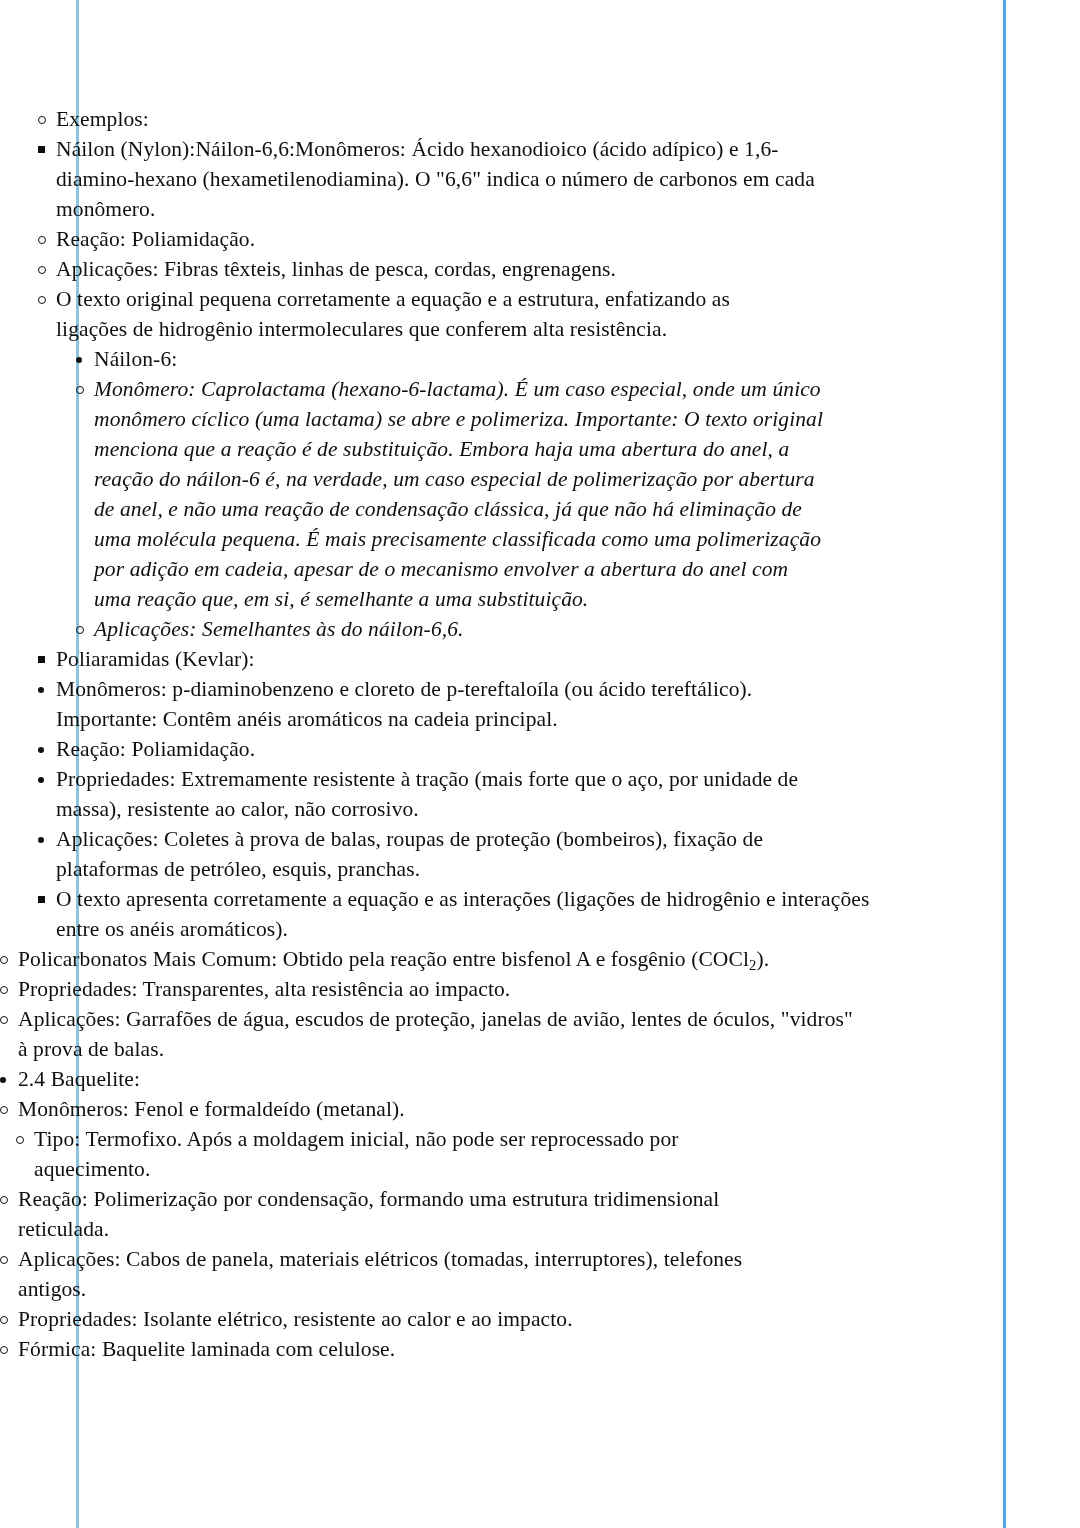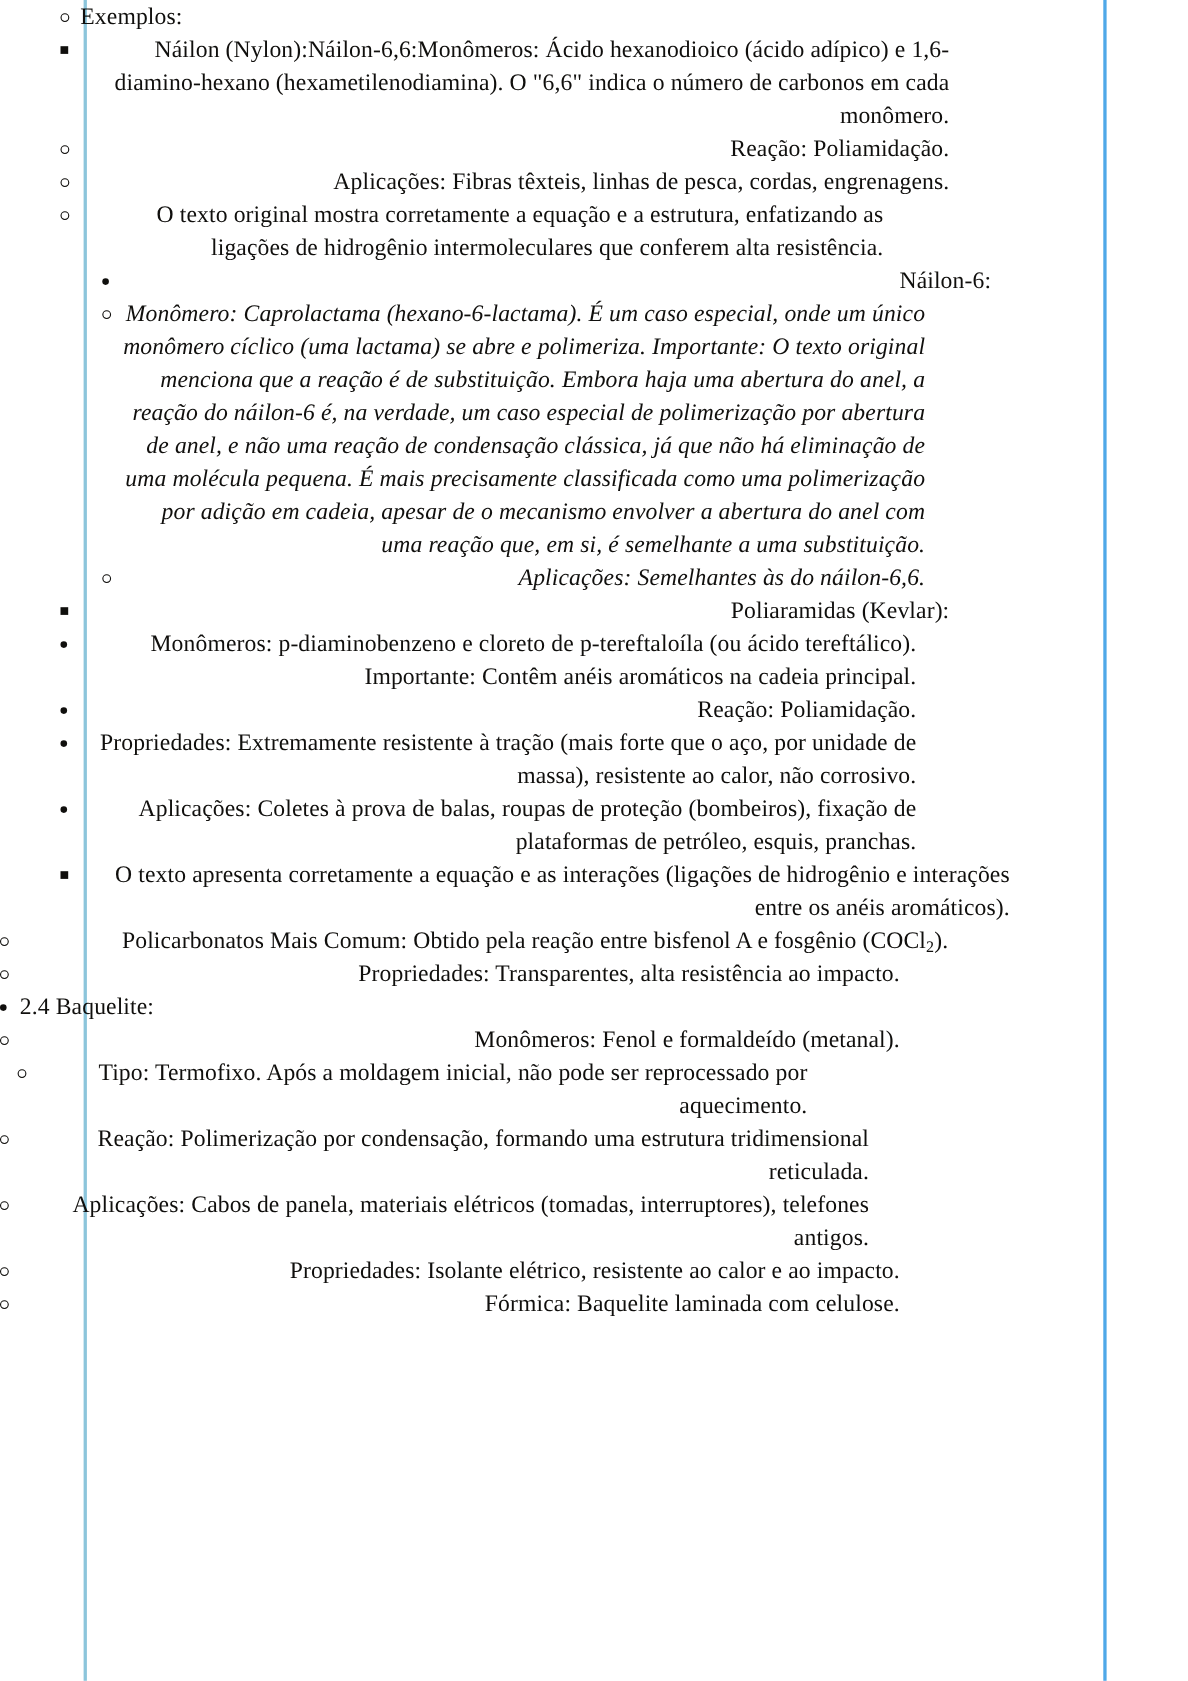--- a/index.html
+++ b/index.html
@@ -37,21 +37,20 @@
 
   ul.outline {
     list-style: none;
     margin: 0;
     padding: 0;
   }
   ul.outline ul {
     list-style: none;
     margin: 0;
     padding: 0;
-    text-align: right;
   }
 
   li.node {
     position: relative;
     font-size: 21.5px;
     line-height: 30px;
     letter-spacing: 0.1px;
     margin: 0;
     padding: 0;
   }
@@ -126,21 +125,21 @@
   }
 </style>
 </head>
 <body>
 
 <div class="edge-rule left"></div>
 <div class="edge-rule right"></div>
 
 <div class="sheet">
 
-  <ul class="outline lvl0" style="padding-left:17px;">
+  <ul class="outline lvl0" style="margin-top:104px;">
 
     <li class="node w-a" style="margin-left:38px;">
       <div class="row">
         <span class="marker"><span class="circle"></span></span>
         <span class="txt">Exemplos:</span>
       </div>
 
       <ul class="lvl1">
 
         <li class="node w-a">
@@ -158,21 +157,21 @@
             </li>
             <li class="node w-b">
               <div class="row">
                 <span class="marker"><span class="circle"></span></span>
                 <span class="txt">Aplicações: Fibras têxteis, linhas de pesca, cordas, engrenagens.</span>
               </div>
             </li>
             <li class="node w-c">
               <div class="row">
                 <span class="marker"><span class="circle"></span></span>
-                <span class="txt">O texto original mostra corretamente a equação e a estrutura, enfatizando as ligações de hidrogênio intermoleculares que conferem alta resistência.</span>
+                <span class="txt">O texto original pequena corretamente a equação e a estrutura, enfatizando as ligações de hidrogênio intermoleculares que conferem alta resistência.</span>
               </div>
             </li>
           </ul>
         </li>
 
         <li class="node w-a" style="margin-left:38px;">
           <div class="row">
             <span class="marker"><span class="disc"></span></span>
             <span class="txt">Náilon-6:</span>
           </div>
@@ -245,20 +244,26 @@
         <li class="node" style="max-width:862px;">
           <div class="row">
             <span class="marker"><span class="circle"></span></span>
             <span class="txt"><span>Policarbonatos Mais Comum: Obtido pela reação entre bisfenol A e fosgênio (COCl</span><sub>2</sub><span>).</span></span>
           </div>
         </li>
         <li class="node w-f">
           <div class="row">
             <span class="marker"><span class="circle"></span></span>
             <span class="txt">Propriedades: Transparentes, alta resistência ao impacto.</span>
+          </div>
+        </li>
+        <li class="node" style="max-width:862px;">
+          <div class="row">
+            <span class="marker"><span class="circle"></span></span>
+            <span class="txt">Aplicações: Garrafões de água, escudos de proteção, janelas de avião, lentes de óculos, "vidros" à prova de balas.</span>
           </div>
         </li>
       </ul>
     </li>
   </ul>
 
   <ul class="outline lvl0">
     <li class="node w-f">
       <div class="row">
         <span class="marker"><span class="disc"></span></span>

